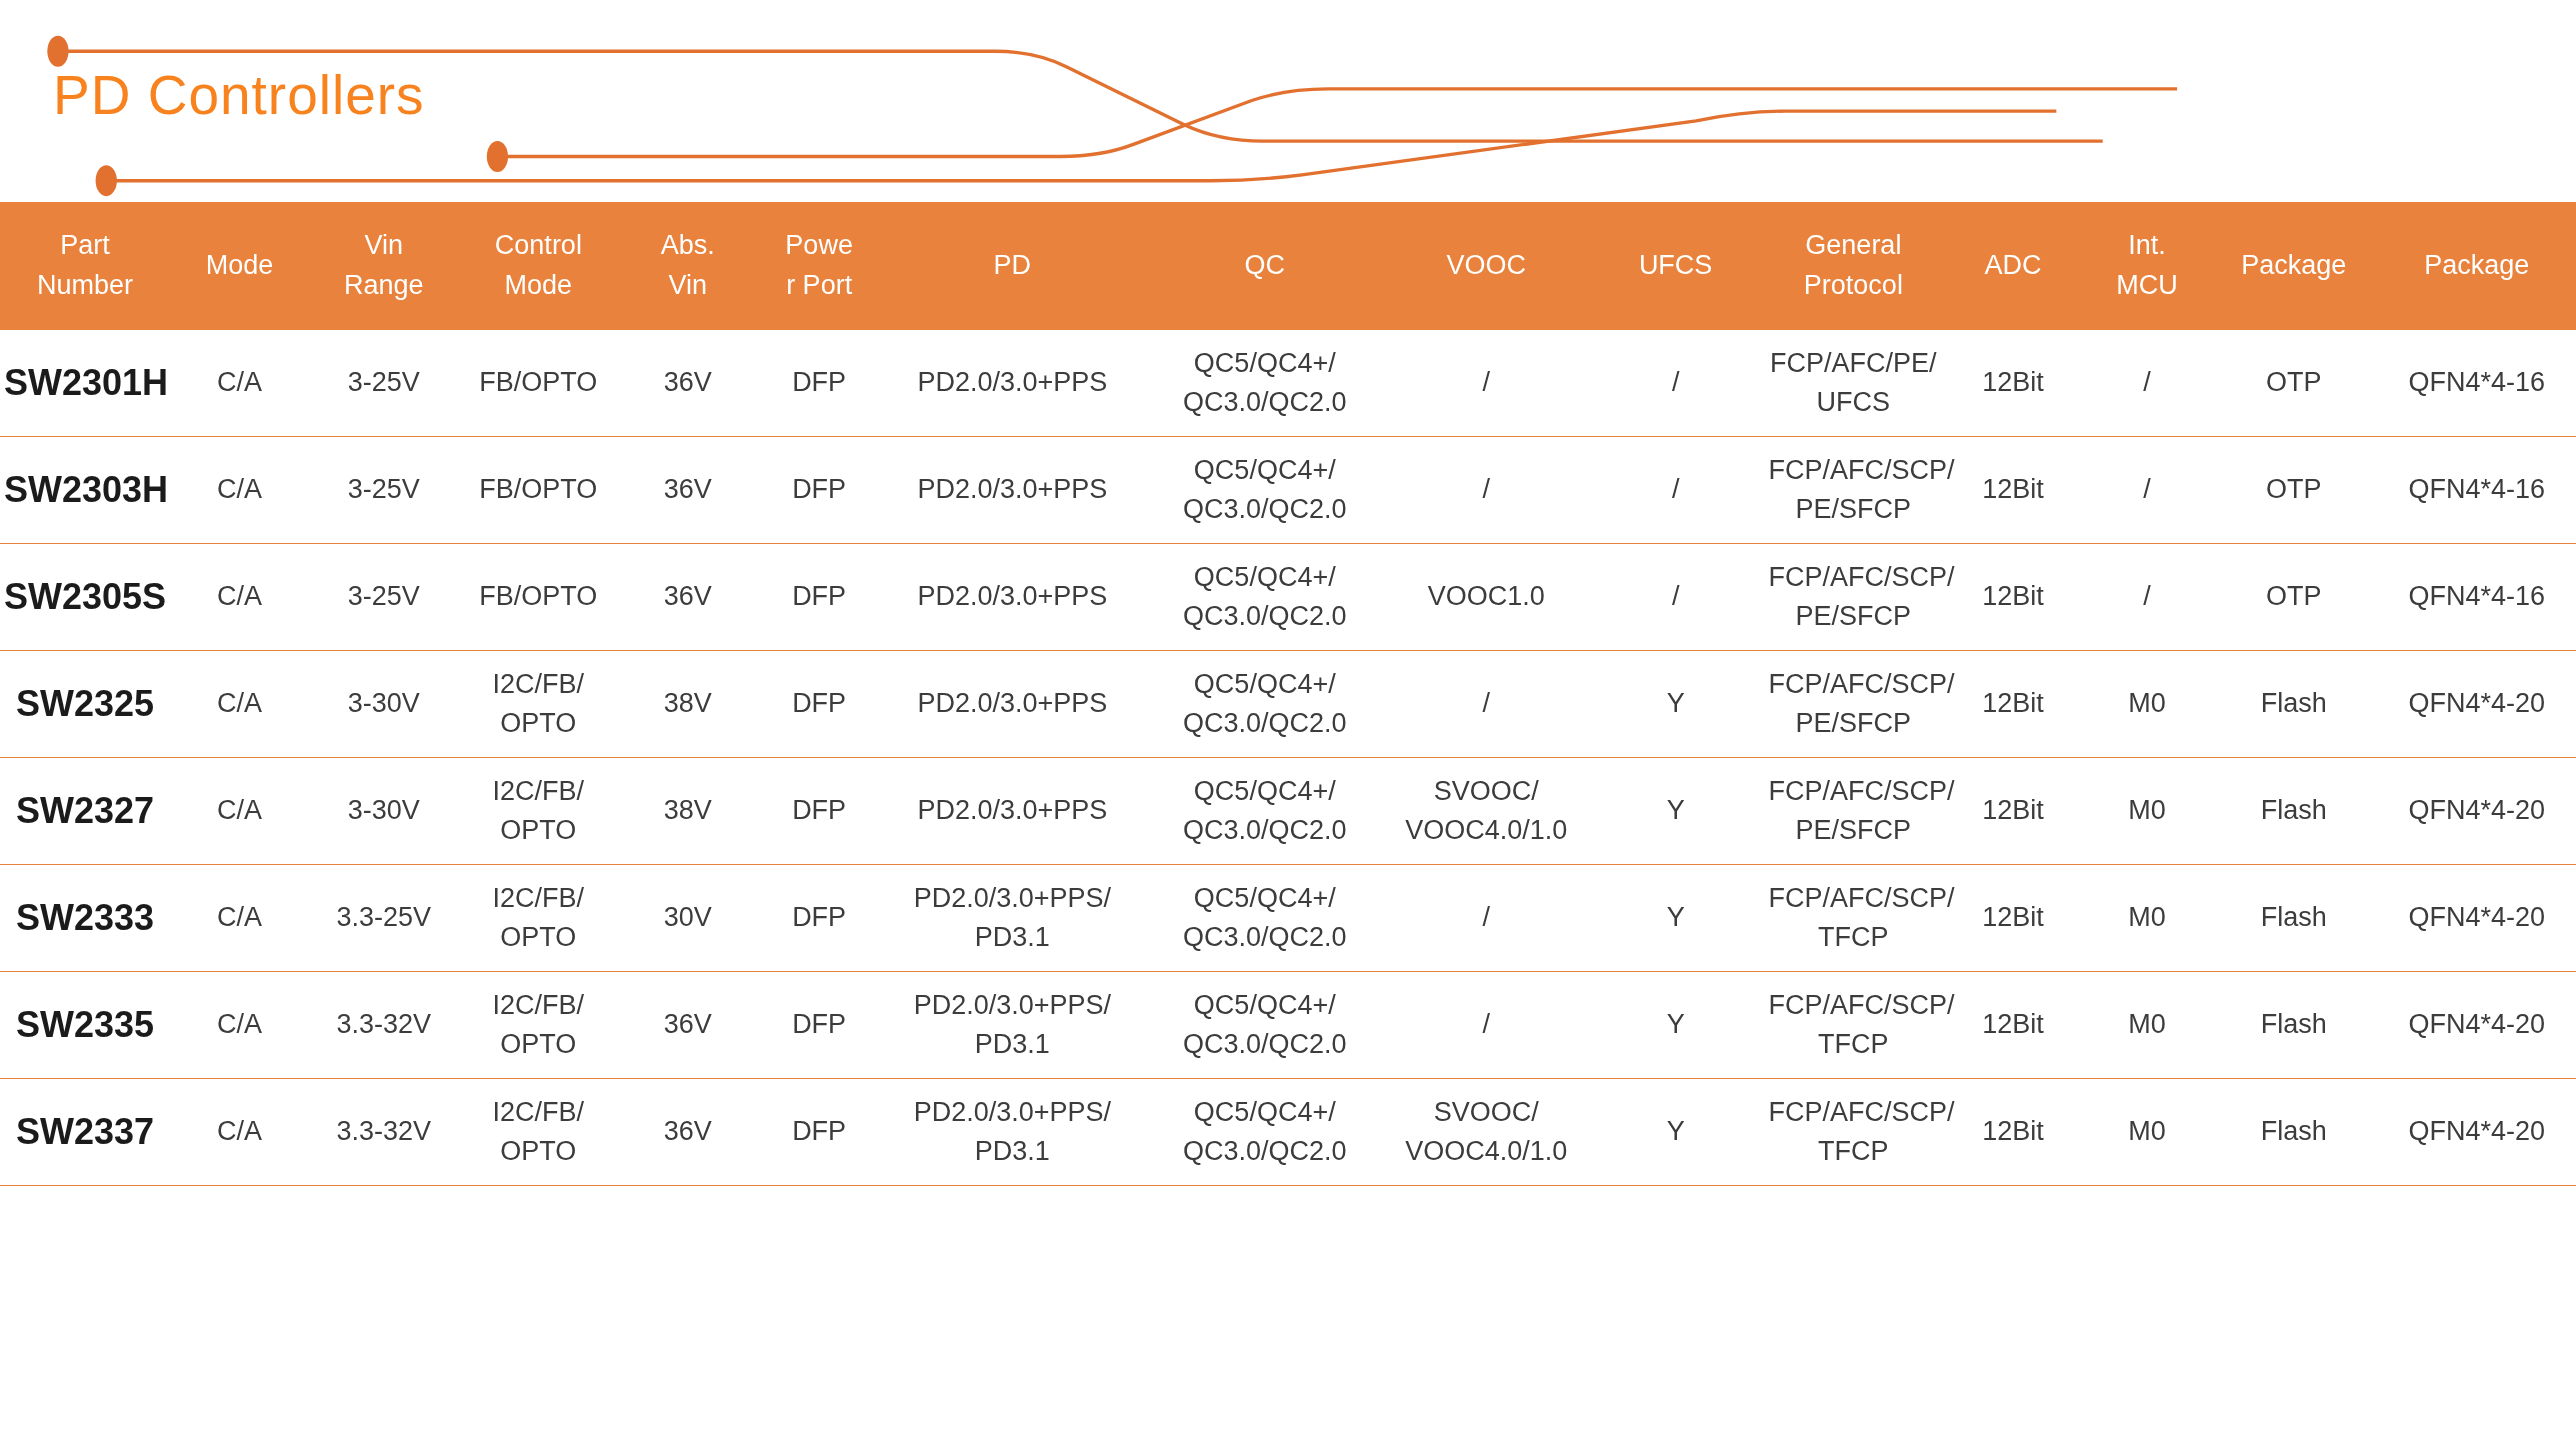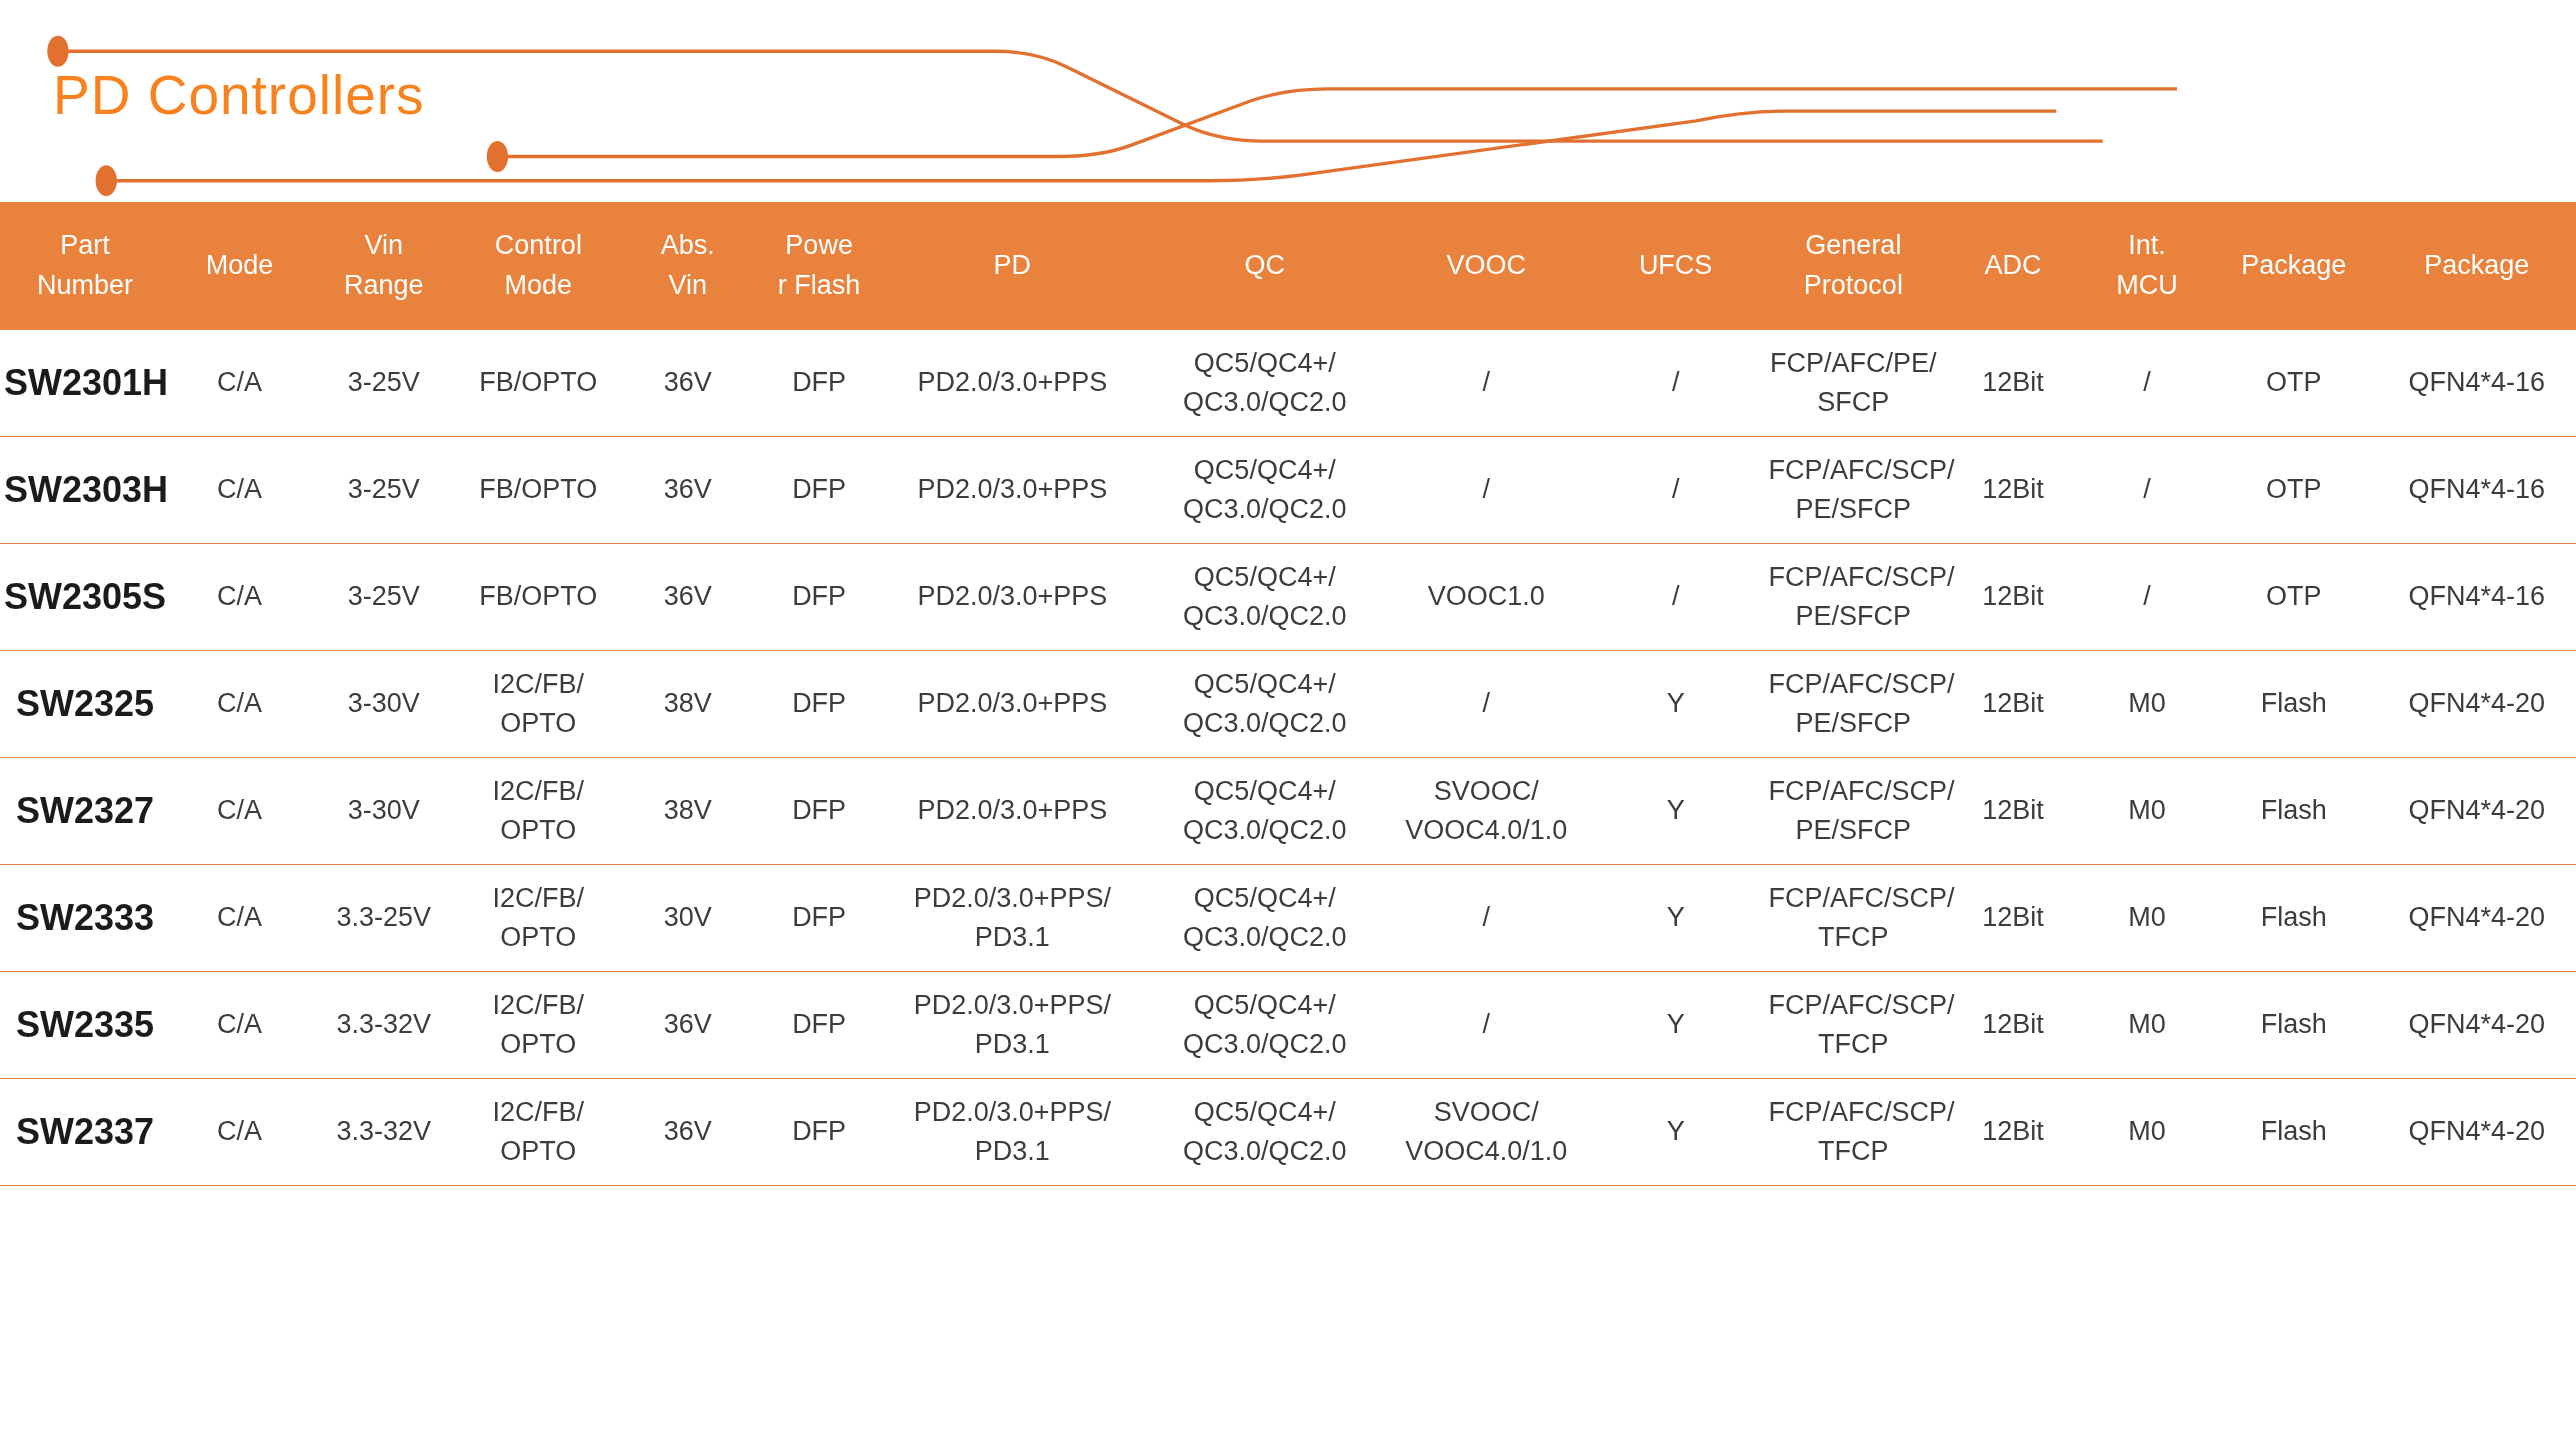--- a/index.html
+++ b/index.html
@@ -82,21 +82,21 @@
           <th>Part
 Number</th>
           <th>Mode</th>
           <th>Vin
 Range</th>
           <th>Control
 Mode</th>
           <th>Abs.
 Vin</th>
           <th>Powe
-r Flash</th>
+r Port</th>
           <th>PD</th>
           <th>QC</th>
           <th>VOOC</th>
           <th>UFCS</th>
           <th>General
 Protocol</th>
           <th>ADC</th>
           <th>Int.
 MCU</th>
           <th>Package</th>
@@ -110,21 +110,21 @@
           <td>3-25V</td>
           <td>FB/OPTO</td>
           <td>36V</td>
           <td>DFP</td>
           <td>PD2.0/3.0+PPS</td>
           <td>QC5/QC4+/
 QC3.0/QC2.0</td>
           <td>/</td>
           <td>/</td>
           <td>FCP/AFC/PE/
-SFCP</td>
+UFCS</td>
           <td>12Bit</td>
           <td>/</td>
           <td>OTP</td>
           <td>QFN4*4-16</td>
         </tr>
         <tr>
           <td class="part">SW2303H</td>
           <td>C/A</td>
           <td>3-25V</td>
           <td>FB/OPTO</td>

